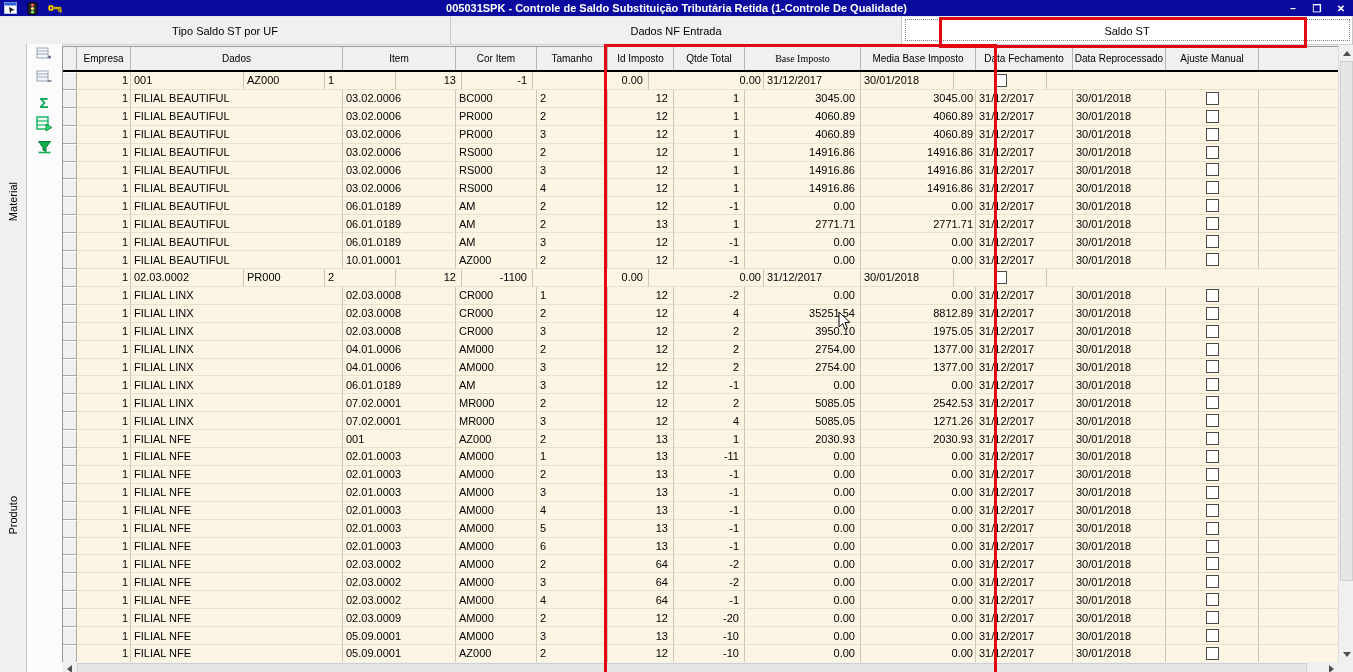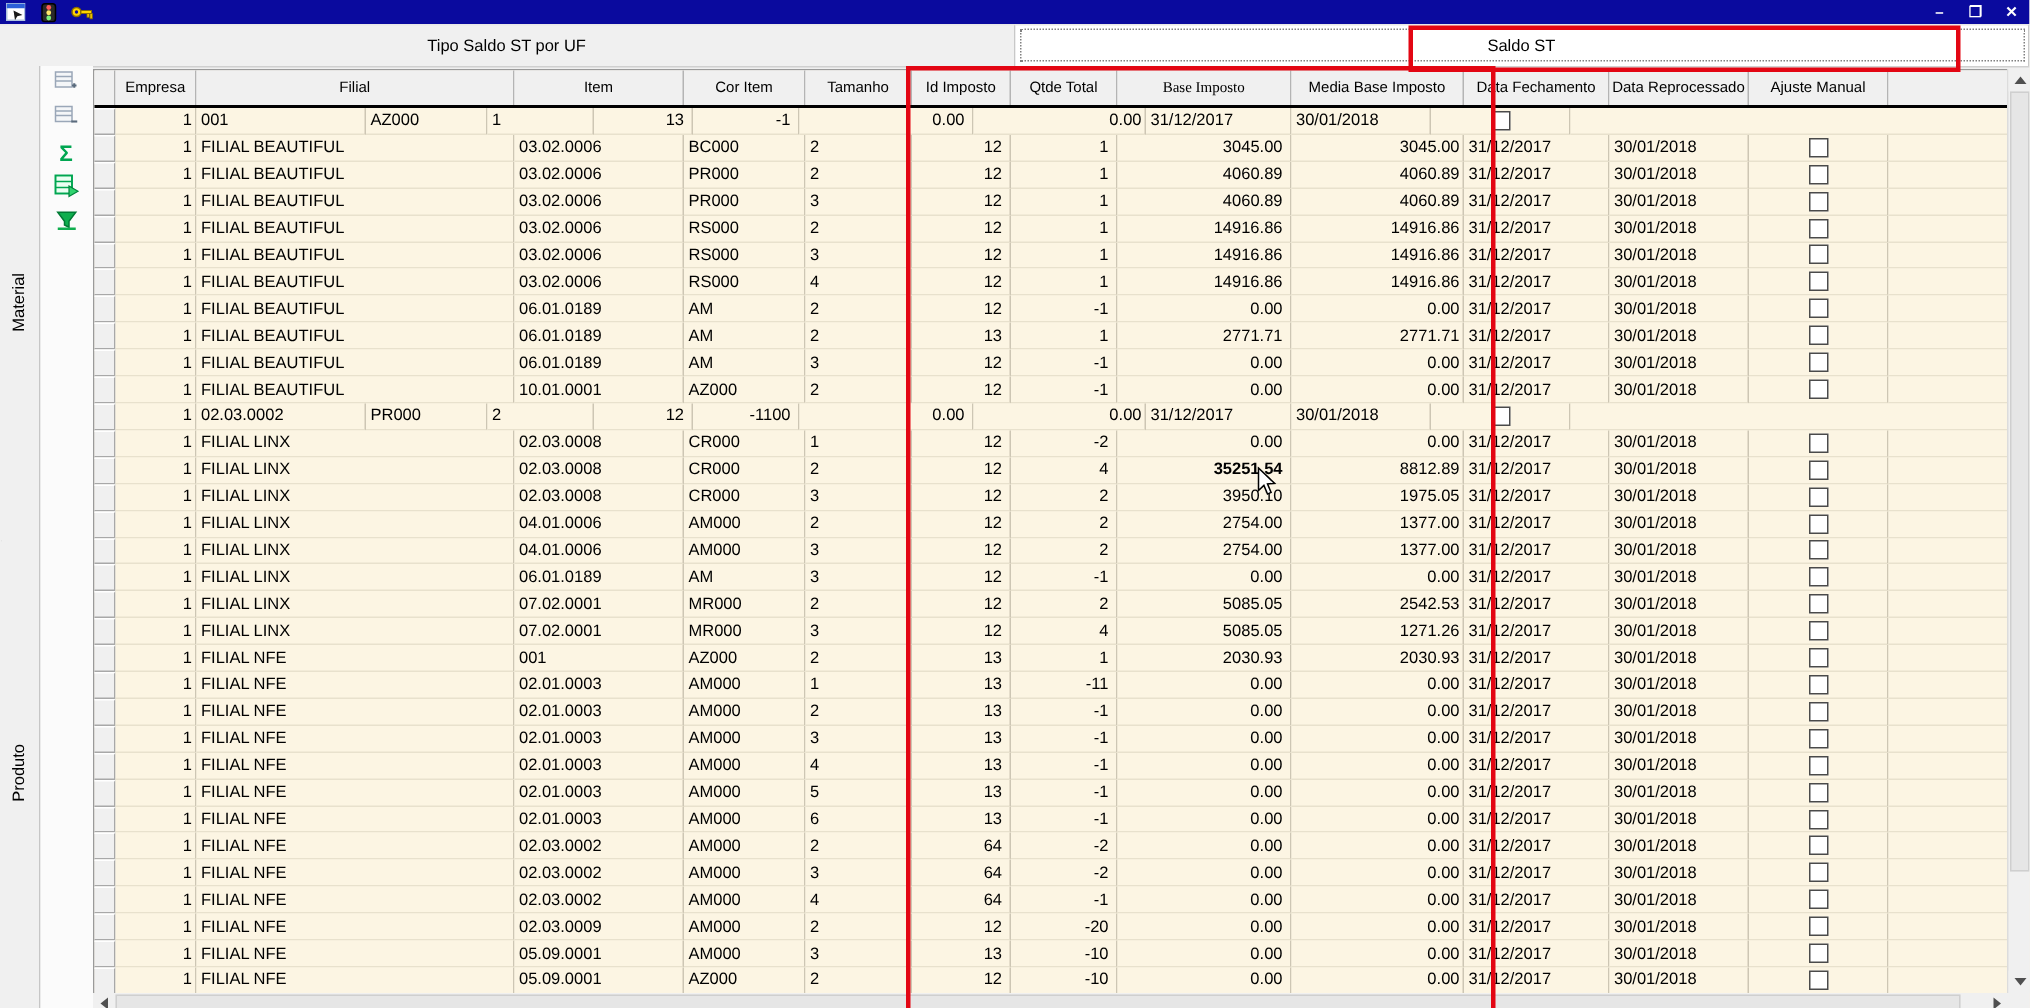--- a/index.html
+++ b/index.html
@@ -103,29 +103,31 @@
     </span>
     <span class="tb-icon">
       <svg width="15" height="12" viewBox="0 0 15 12">
         <circle cx="4" cy="6" r="3" fill="#ffd400" stroke="#8a6d00"></circle>
         <circle cx="4" cy="6" r="1.1" fill="#0a0a9e"></circle>
         <rect x="7" y="5" width="7" height="2" fill="#ffd400" stroke="#8a6d00" stroke-width="0.6"></rect>
         <rect x="11" y="7" width="1.5" height="2.5" fill="#ffd400" stroke="#8a6d00" stroke-width="0.6"></rect>
         <rect x="13" y="7" width="1.5" height="3.5" fill="#ffd400" stroke="#8a6d00" stroke-width="0.6"></rect>
       </svg>
     </span>
+    <div class="tb-title">005031SPK - Controle de Saldo Substituição Tributária Retida (1-Controle De Qualidade)</div>
     <div class="tb-btns">
       <span class="tb-btn">–</span>
       <span class="tb-btn">❐</span>
       <span class="tb-btn">✕</span>
     </div>
   </div>
 
   <div class="tabbar">
     <div class="tab">Tipo Saldo ST por UF</div>
+    <div class="tab">Dados NF Entrada</div>
     <div class="tab active">Saldo ST</div>
   </div>
 
   <div class="sidestrip">
     <div class="vtab" style="top:0;height:316px;">
       <span>Material</span>
     </div>
     <div class="vtab" style="top:316px;height:311px;border-bottom:none;">
       <span>Produto</span>
     </div>
@@ -172,21 +174,21 @@
           <line x1="1.5" y1="12.5" x2="13.5" y2="12.5" stroke="#0fae4e" stroke-width="1.6"></line>
         </svg>
       </span>
     </button>
   </div>
 
   <div class="grid">
     <div class="ghead" id="grid-header">
         <div class="hsel"></div>
         <div class="hcell" style="width: 54px;">Empresa</div>
-        <div class="hcell" style="width: 212px;">Filial</div>
+        <div class="hcell" style="width: 212px;">Dados</div>
         <div class="hcell" style="width: 113px;">Item</div>
         <div class="hcell" style="width: 81px;">Cor Item</div>
         <div class="hcell" style="width: 71px;">Tamanho</div>
         <div class="hcell" style="width: 66px;">Id Imposto</div>
         <div class="hcell" style="width: 71px;">Qtde Total</div>
         <div class="hcell" style="width: 116px; font-family: Liberation Serif, serif;">Base Imposto</div>
         <div class="hcell" style="width: 115px;">Media Base Imposto</div>
         <div class="hcell" style="width: 97px;">Data Fechamento</div>
         <div class="hcell" style="width: 93px;">Data Reprocessado</div>
         <div class="hcell" style="width: 93px;">Ajuste Manual</div>
@@ -427,21 +429,21 @@
         </div>
         <div class="grow">
           <div class="rsel"></div>
           <div class="cell ar pr2" style="width: 54px;">1</div>
           <div class="cell al" style="width: 212px;">FILIAL LINX</div>
           <div class="cell al" style="width: 113px;">02.03.0008</div>
           <div class="cell al" style="width: 81px;">CR000</div>
           <div class="cell al" style="width: 71px;">2</div>
           <div class="cell ar" style="width: 66px;">12</div>
           <div class="cell ar" style="width: 71px;">4</div>
-          <div class="cell ar" style="width: 116px; font-weight: bold;">35251.54</div>
+          <div class="cell ar" style="width: 116px;">35251.54</div>
           <div class="cell ar pr2" style="width: 115px;">8812.89</div>
           <div class="cell al" style="width: 97px;">31/12/2017</div>
           <div class="cell al" style="width: 93px;">30/01/2018</div>
           <div class="cell cc" style="width: 93px;">
             <div class="checkbox"></div>
           </div>
           <div class="cfill"></div>
         </div>
         <div class="grow">
           <div class="rsel"></div>

